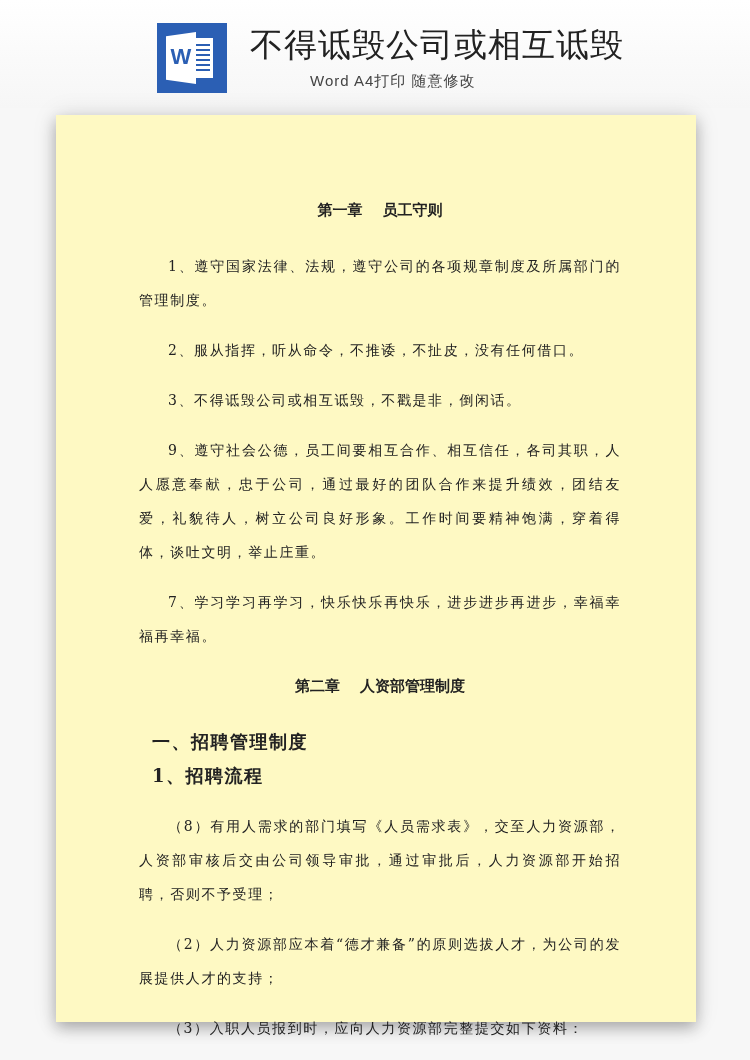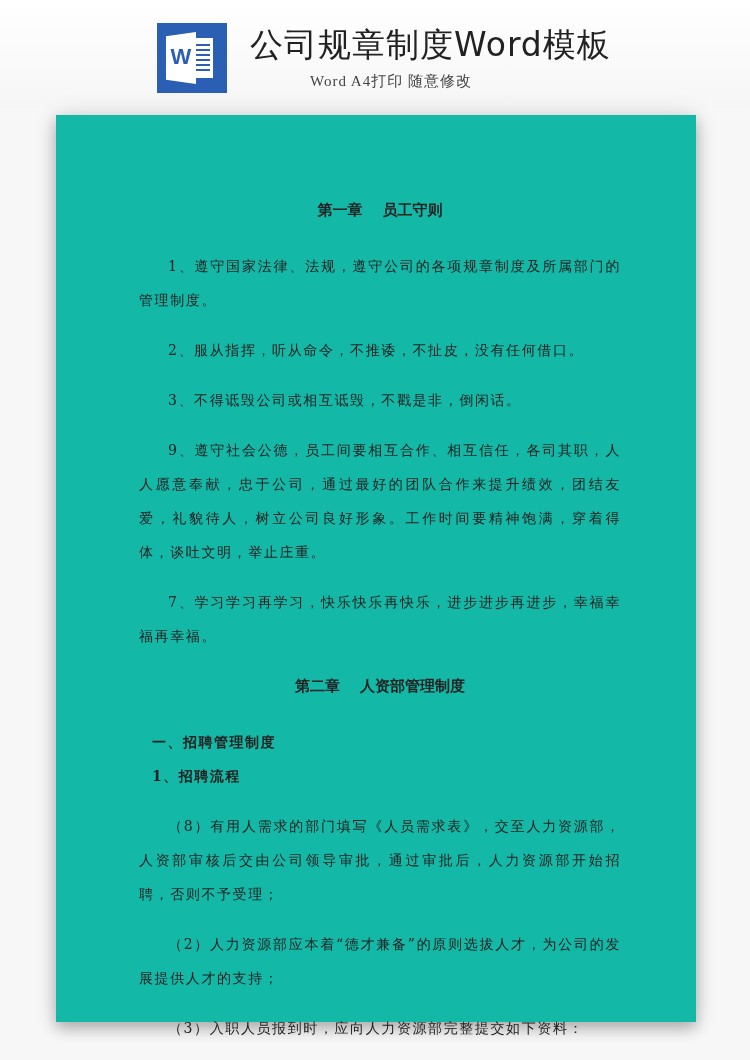--- a/index.html
+++ b/index.html
@@ -63,32 +63,32 @@
       font-family: "DejaVu Sans", sans-serif;
       font-size: 33px;
       line-height: 46px;
       color: #222222;
       letter-spacing: 1px;
       white-space: nowrap;
     }
     .subtitle {
       position: absolute;
       left: 310px; top: 70px;
-      font-family: Liberation Serif, serif;
+      font-family: Liberation Sans, sans-serif;
       font-size: 15px;
       line-height: 22px;
       color: #444444;
       letter-spacing: 1px;
       white-space: nowrap;
     }
     .page {
       position: absolute;
       left: 56px; top: 115px;
       width: 640px; height: 907px;
-      background: #14b8a6;
+      background: #fef9c3;
       box-shadow: 0 6px 14px rgba(0,0,0,0.28), 0 0 24px rgba(0,0,0,0.10);
     }
     .content {
       position: absolute;
       left: 67px; top: 78px;
       width: 514px;
       color: #222222;
       font-size: 14px;
     }
     .chapter-title {
@@ -110,21 +110,21 @@
       text-indent: 29px;
       letter-spacing: 1.6px;
       text-align: justify;
       margin: 16px;
     }
     .section-heading {
       font-weight: bold;
       line-height: 34px;
       padding-left: 29px;
       letter-spacing: 1.5px;
-      font-size: 14px;
+      font-size: 18px;
     }
     .list-item {
       line-height: 34px;
       padding-left: 29px;
       letter-spacing: 1.5px;
     }
   </style>
 </head>
 <body>
 
@@ -134,21 +134,21 @@
       <i style="top:6px"></i>
       <i style="top:11px"></i>
       <i style="top:16px"></i>
       <i style="top:21px"></i>
       <i style="top:26px"></i>
       <i style="top:31px"></i>
     </div>
     <div class="page-front"></div>
     <div class="w-letter">W</div>
   </div>
-  <div class="title">公司规章制度Word模板</div>
+  <div class="title">不得诋毁公司或相互诋毁</div>
   <div class="subtitle">Word A4打印 随意修改</div>
 </div>
 
 <div class="page">
   <div class="content">
     <div class="chapter-title">第一章　 员工守则</div>
 
     <p class="para">1、遵守国家法律、法规，遵守公司的各项规章制度及所属部门的管理制度。</p>
     <p class="para">2、服从指挥，听从命令，不推诿，不扯皮，没有任何借口。</p>
     <p class="para">3、不得诋毁公司或相互诋毁，不戳是非，倒闲话。</p>

